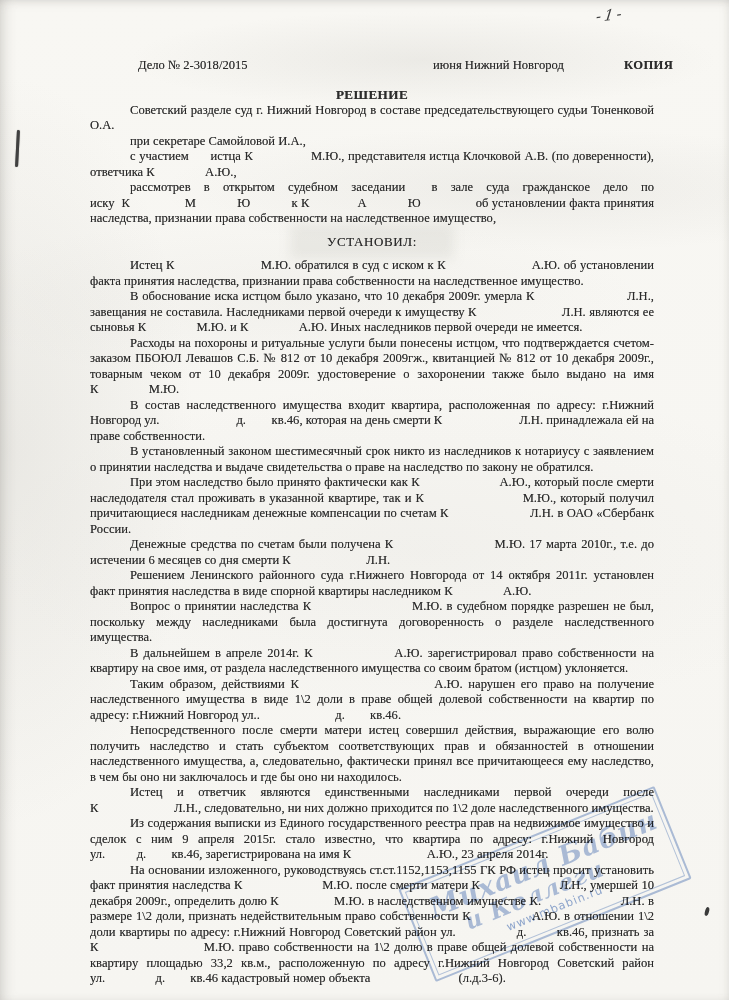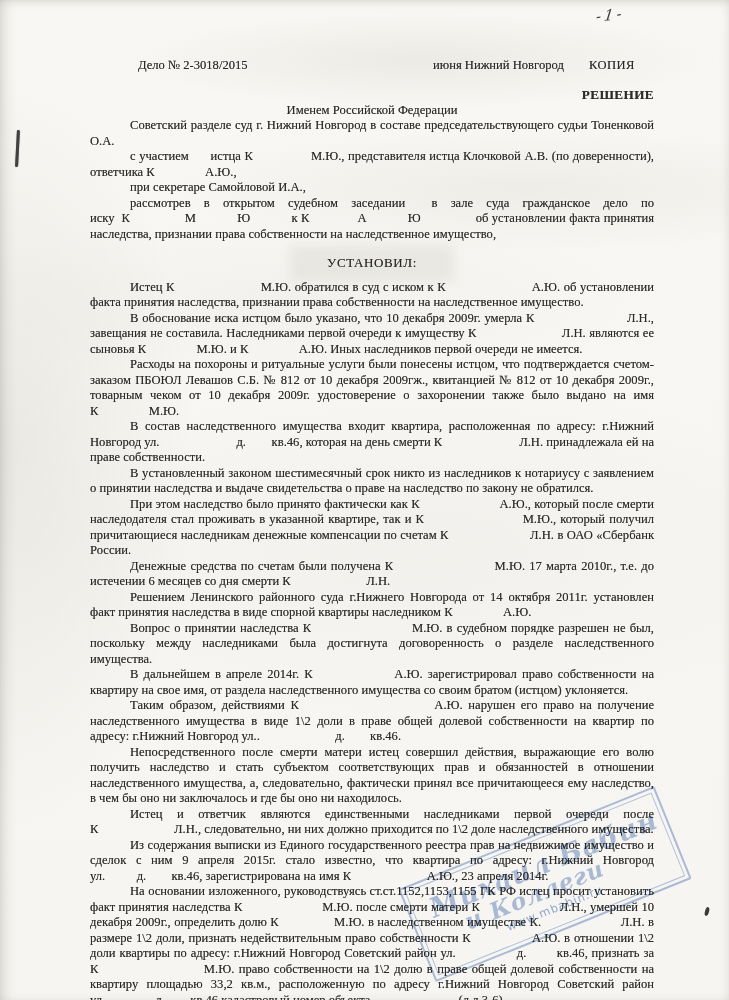--- a/index.html
+++ b/index.html
@@ -21,32 +21,32 @@
       inset 0 7px 14px -9px rgba(115,113,106,.25);
     font-family:"Liberation Serif", serif;
     color:#2b2b2b;
   }
   .content { position:absolute; left:90px; top:58px; width:564px; }
   .txt { font-size:12.6px; line-height:15.5px; text-shadow:0 0 .4px rgba(45,45,45,.55); }
   .header-row { position:relative; height:17px; }
   .header-row span { position:absolute; white-space:nowrap; }
   .case-number { left:40px;margin-left:8px; }
   .city-label  { left:343px; }
-  .copy-label  { left:499px; letter-spacing:.4px; }
+  .copy-label  { left:534px; letter-spacing:.4px;font-weight:bold; }
   .doc-title {
-    text-align:right; margin-top:12px;
+    text-align:center; margin-top:12px;
     font-size:13.2px; font-weight:bold; letter-spacing:.4px;
   }
   .doc-subtitle { text-align:center; font-size:12.6px; }
   .date-line { margin-top:16px !important; }
   .para {
     margin:0; text-align:justify; text-indent:40px;
   }
   .section-heading {
-    width:fit-content; margin:12px auto 8px;
+    width:fit-content; margin:6px auto 8px;
     padding:1px 28px;
     font-size:13px; letter-spacing:.6px;
     background:rgba(198,196,189,.26);
     box-shadow:0 0 10px 9px rgba(198,196,189,.26);
   }
   
   .pagenum {
     position:absolute; top:6px; left:596px;
     font-family:"DejaVu Serif", serif; font-style:italic;
     font-size:15px; color:#3e3e3e; letter-spacing:3px;
@@ -112,25 +112,24 @@
 
   <div class="content txt">
 
     <div class="header-row">
       <span class="case-number">Дело № 2-3018/2015</span>
       <span class="city-label">июня Нижний Новгород</span>
       <span class="copy-label">КОПИЯ</span>
     </div>
 
     <div class="doc-title">РЕШЕНИЕ</div>
-    <div class="doc-subtitle">Именем Российской Федерации</div>
 
     <p class="para">Советский разделе суд г. Нижний Новгород в составе председательствующего судьи Тоненковой О.А.</p>
+    <p class="para">при секретаре Самойловой И.А.,</p>
     <p class="para">с участием&nbsp;&nbsp;&nbsp;&nbsp;&nbsp;&nbsp;истца К&nbsp;&nbsp;&nbsp;&nbsp;&nbsp;&nbsp;&nbsp;&nbsp;&nbsp;&nbsp;&nbsp;&nbsp;&nbsp;&nbsp;&nbsp;&nbsp;М.Ю., представителя истца Клочковой А.В. (по доверенности), ответчика К&nbsp;&nbsp;&nbsp;&nbsp;&nbsp;&nbsp;&nbsp;&nbsp;&nbsp;&nbsp;&nbsp;&nbsp;&nbsp;&nbsp;&nbsp;&nbsp;А.Ю.,</p>
-    <p class="para">при секретаре Самойловой И.А.,</p>
     <p class="para">рассмотрев в открытом судебном заседании&nbsp;&nbsp;в зале суда гражданское дело по иску&nbsp;&nbsp;К&nbsp;&nbsp;&nbsp;&nbsp;&nbsp;&nbsp;&nbsp;&nbsp;&nbsp;&nbsp;&nbsp;&nbsp;&nbsp;&nbsp;&nbsp;&nbsp;М&nbsp;&nbsp;&nbsp;&nbsp;&nbsp;&nbsp;&nbsp;&nbsp;&nbsp;&nbsp;&nbsp;&nbsp;Ю&nbsp;&nbsp;&nbsp;&nbsp;&nbsp;&nbsp;&nbsp;&nbsp;&nbsp;&nbsp;&nbsp;&nbsp;к К&nbsp;&nbsp;&nbsp;&nbsp;&nbsp;&nbsp;&nbsp;&nbsp;&nbsp;&nbsp;&nbsp;&nbsp;&nbsp;&nbsp;А&nbsp;&nbsp;&nbsp;&nbsp;&nbsp;&nbsp;&nbsp;&nbsp;&nbsp;&nbsp;&nbsp;&nbsp;Ю&nbsp;&nbsp;&nbsp;&nbsp;&nbsp;&nbsp;&nbsp;&nbsp;&nbsp;&nbsp;&nbsp;&nbsp;&nbsp;&nbsp;&nbsp;&nbsp;об установлении факта принятия наследства, признании права собственности на наследственное имущество,</p>
 
     <div class="section-heading">УСТАНОВИЛ:</div>
 
     <p class="para">Истец К&nbsp;&nbsp;&nbsp;&nbsp;&nbsp;&nbsp;&nbsp;&nbsp;&nbsp;&nbsp;&nbsp;&nbsp;&nbsp;&nbsp;&nbsp;&nbsp;&nbsp;&nbsp;&nbsp;&nbsp;&nbsp;&nbsp;&nbsp;&nbsp;М.Ю. обратился в суд с иском к К&nbsp;&nbsp;&nbsp;&nbsp;&nbsp;&nbsp;&nbsp;&nbsp;&nbsp;&nbsp;&nbsp;&nbsp;&nbsp;&nbsp;&nbsp;&nbsp;&nbsp;&nbsp;&nbsp;&nbsp;&nbsp;&nbsp;&nbsp;&nbsp;А.Ю. об установлении факта принятия наследства, признании права собственности на наследственное имущество.</p>
     <p class="para">В обоснование иска истцом было указано, что 10 декабря 2009г. умерла К&nbsp;&nbsp;&nbsp;&nbsp;&nbsp;&nbsp;&nbsp;&nbsp;&nbsp;&nbsp;&nbsp;&nbsp;&nbsp;&nbsp;&nbsp;&nbsp;&nbsp;&nbsp;&nbsp;&nbsp;&nbsp;&nbsp;&nbsp;&nbsp;Л.Н., завещания не составила. Наследниками первой очереди к имуществу К&nbsp;&nbsp;&nbsp;&nbsp;&nbsp;&nbsp;&nbsp;&nbsp;&nbsp;&nbsp;&nbsp;&nbsp;&nbsp;&nbsp;&nbsp;&nbsp;&nbsp;&nbsp;&nbsp;&nbsp;&nbsp;&nbsp;&nbsp;&nbsp;Л.Н. являются ее сыновья К&nbsp;&nbsp;&nbsp;&nbsp;&nbsp;&nbsp;&nbsp;&nbsp;&nbsp;&nbsp;&nbsp;&nbsp;&nbsp;&nbsp;&nbsp;&nbsp;М.Ю. и К&nbsp;&nbsp;&nbsp;&nbsp;&nbsp;&nbsp;&nbsp;&nbsp;&nbsp;&nbsp;&nbsp;&nbsp;&nbsp;&nbsp;&nbsp;&nbsp;А.Ю. Иных наследников первой очереди не имеется.</p>
     <p class="para">Расходы на похороны и ритуальные услуги были понесены истцом, что подтверждается счетом-заказом ПБОЮЛ Левашов С.Б. № 812 от 10 декабря 2009гж., квитанцией № 812 от 10 декабря 2009г., товарным чеком от 10 декабря 2009г. удостоверение о захоронении также было выдано на имя К&nbsp;&nbsp;&nbsp;&nbsp;&nbsp;&nbsp;&nbsp;&nbsp;&nbsp;&nbsp;&nbsp;&nbsp;&nbsp;&nbsp;&nbsp;&nbsp;М.Ю.</p>
     <p class="para">В состав наследственного имущества входит квартира, расположенная по адресу: г.Нижний Новгород ул.&nbsp;&nbsp;&nbsp;&nbsp;&nbsp;&nbsp;&nbsp;&nbsp;&nbsp;&nbsp;&nbsp;&nbsp;&nbsp;&nbsp;&nbsp;&nbsp;&nbsp;&nbsp;&nbsp;&nbsp;&nbsp;&nbsp;&nbsp;&nbsp;д.&nbsp;&nbsp;&nbsp;&nbsp;&nbsp;&nbsp;&nbsp;&nbsp;кв.46, которая на день смерти К&nbsp;&nbsp;&nbsp;&nbsp;&nbsp;&nbsp;&nbsp;&nbsp;&nbsp;&nbsp;&nbsp;&nbsp;&nbsp;&nbsp;&nbsp;&nbsp;&nbsp;&nbsp;&nbsp;&nbsp;&nbsp;&nbsp;&nbsp;&nbsp;Л.Н. принадлежала ей на праве собственности.</p>
     <p class="para">В установленный законом шестимесячный срок никто из наследников к нотариусу с заявлением о принятии наследства и выдаче свидетельства о праве на наследство по закону не обратился.</p>
     <p class="para">При этом наследство было принято фактически как К&nbsp;&nbsp;&nbsp;&nbsp;&nbsp;&nbsp;&nbsp;&nbsp;&nbsp;&nbsp;&nbsp;&nbsp;&nbsp;&nbsp;&nbsp;&nbsp;&nbsp;&nbsp;&nbsp;&nbsp;&nbsp;&nbsp;&nbsp;&nbsp;А.Ю., который после смерти наследодателя стал проживать в указанной квартире, так и К&nbsp;&nbsp;&nbsp;&nbsp;&nbsp;&nbsp;&nbsp;&nbsp;&nbsp;&nbsp;&nbsp;&nbsp;&nbsp;&nbsp;&nbsp;&nbsp;&nbsp;&nbsp;&nbsp;&nbsp;&nbsp;&nbsp;&nbsp;&nbsp;М.Ю., который получил причитающиеся наследникам денежные компенсации по счетам К&nbsp;&nbsp;&nbsp;&nbsp;&nbsp;&nbsp;&nbsp;&nbsp;&nbsp;&nbsp;&nbsp;&nbsp;&nbsp;&nbsp;&nbsp;&nbsp;&nbsp;&nbsp;&nbsp;&nbsp;&nbsp;&nbsp;&nbsp;&nbsp;Л.Н. в ОАО «Сбербанк России.</p>

